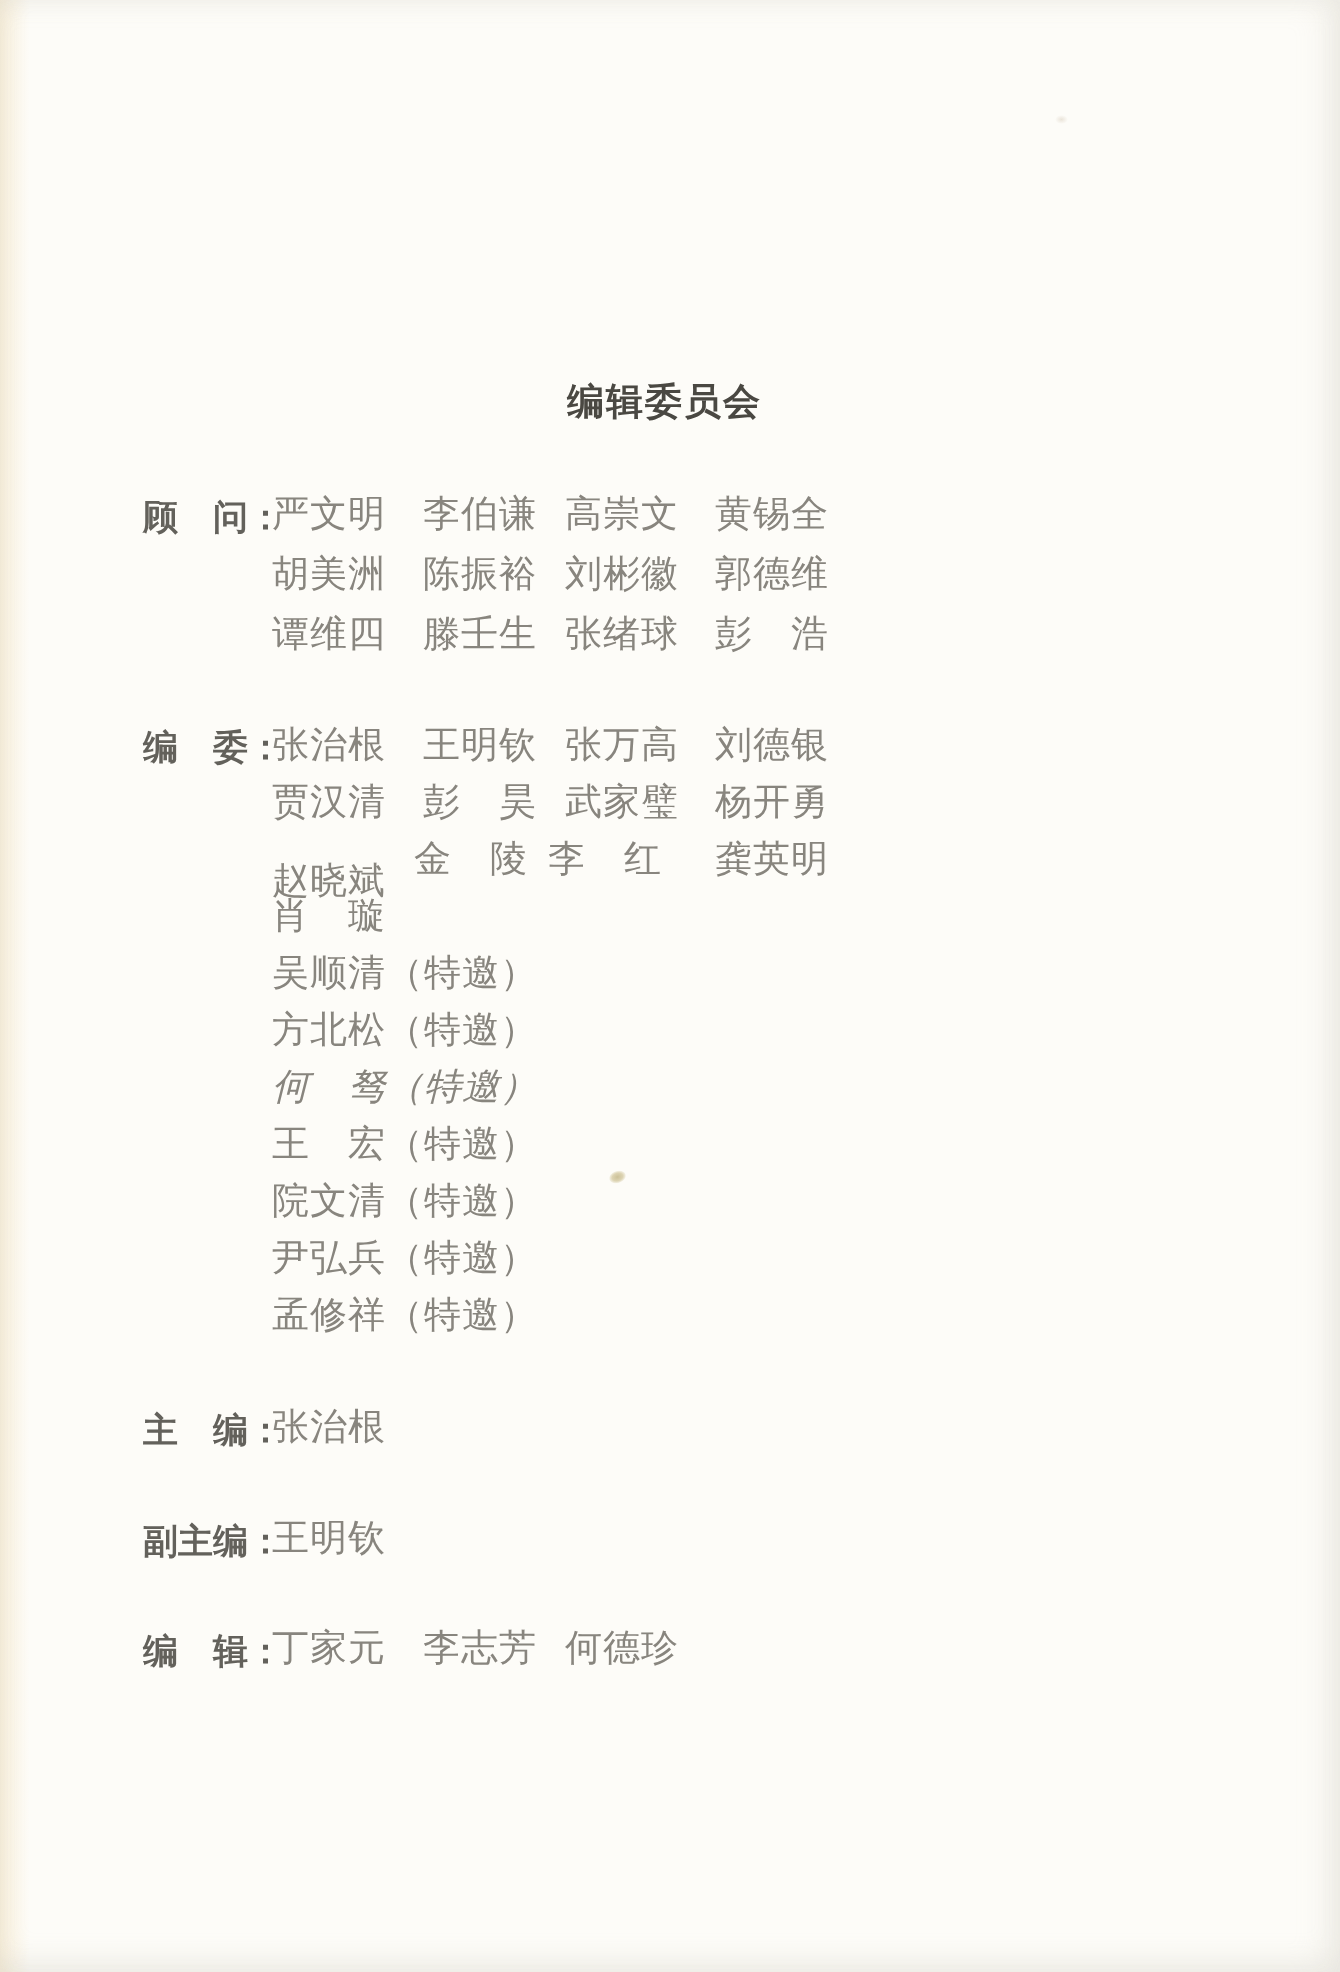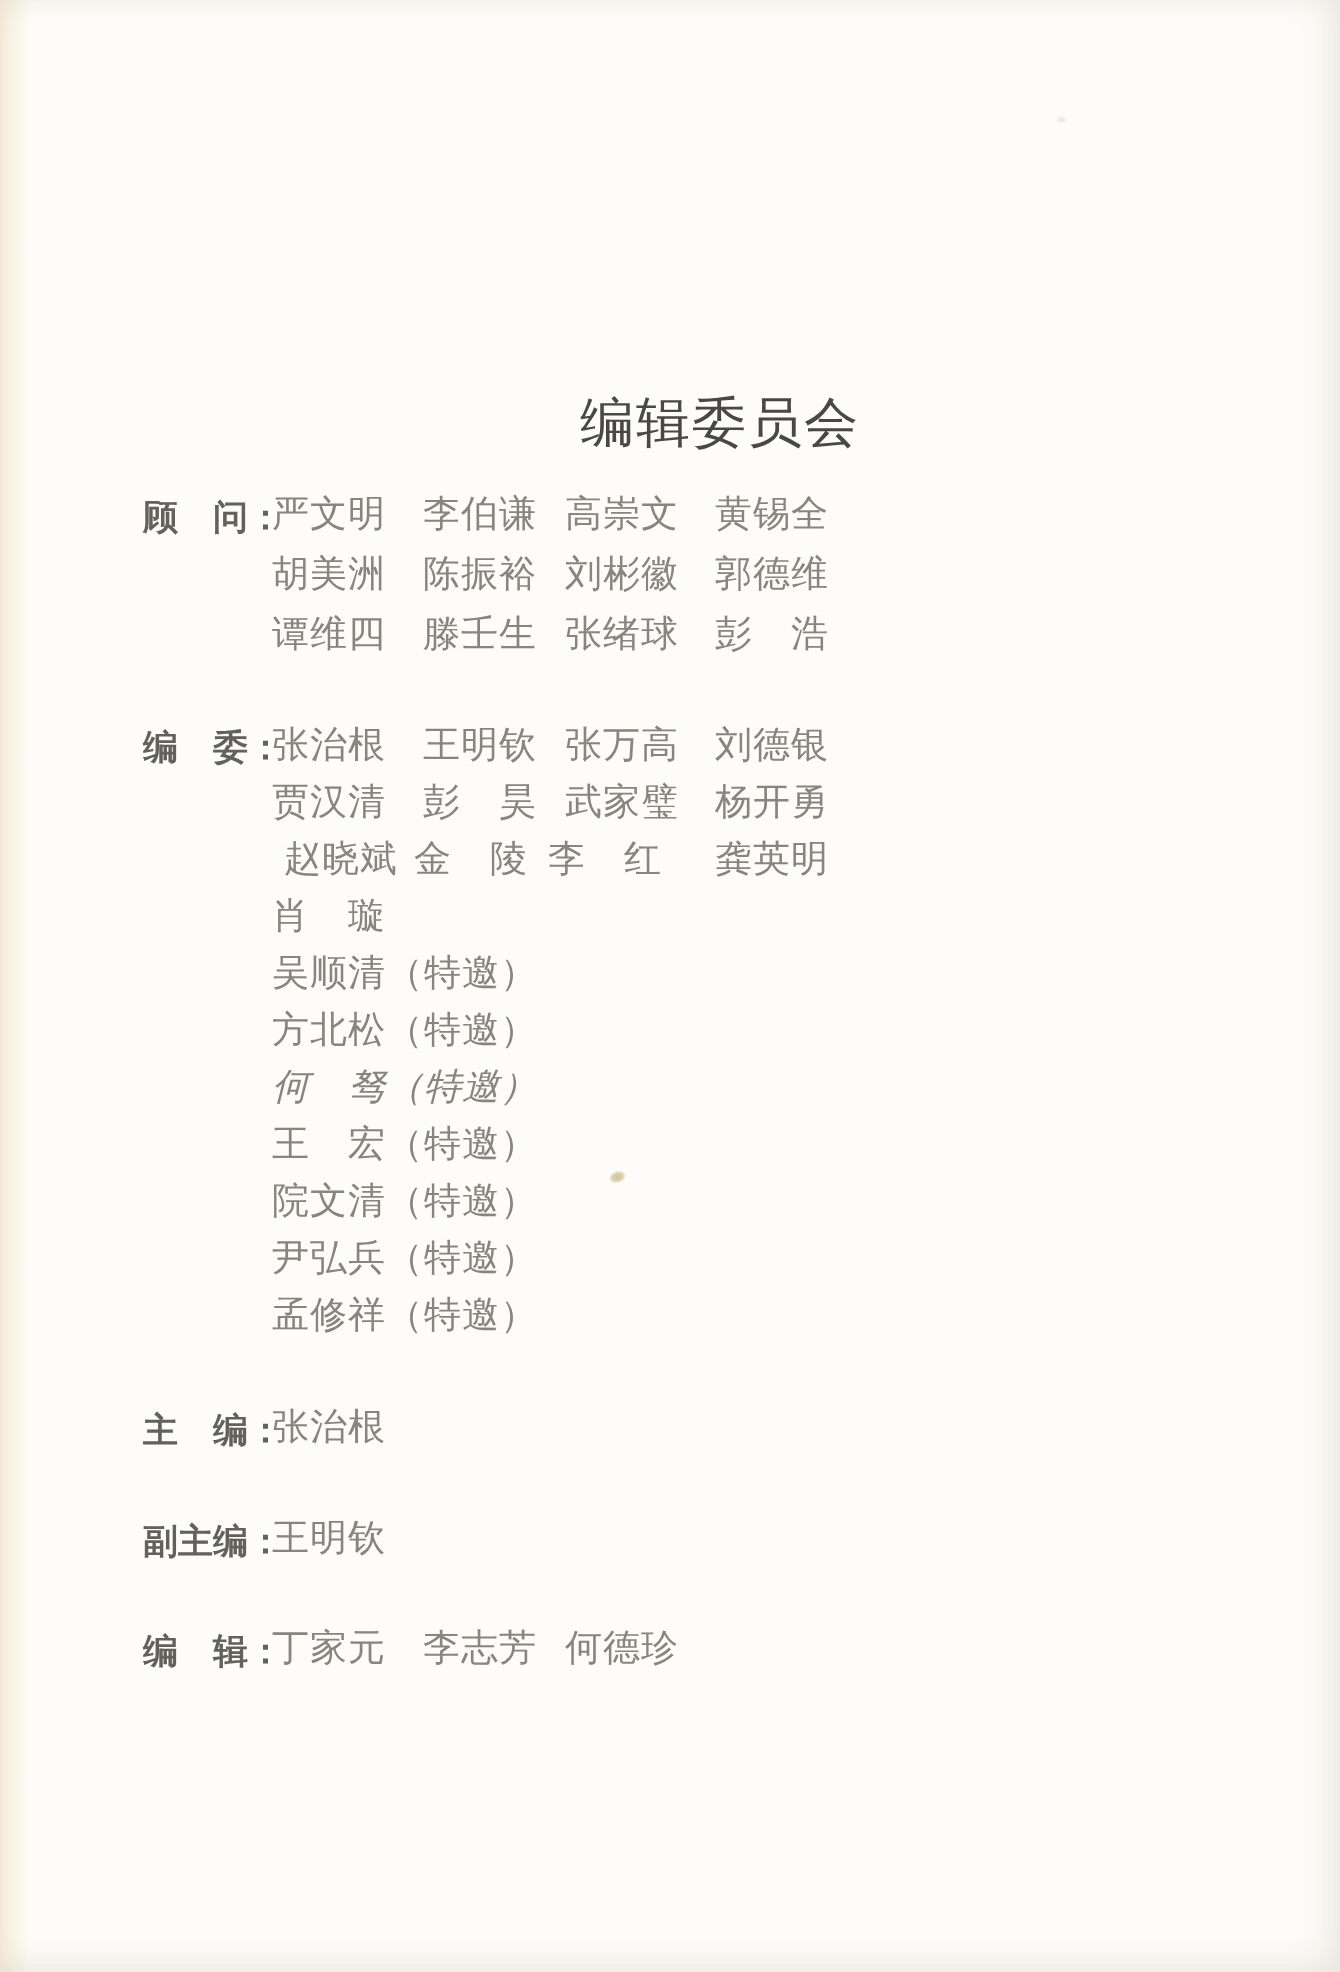--- a/index.html
+++ b/index.html
@@ -20,22 +20,22 @@
     pointer-events:none;
   }
   .vignette{
     position:absolute;inset:0;pointer-events:none;
     box-shadow:
       inset -16px 0 30px rgba(186,181,168,0.16),
       inset 0 -14px 28px rgba(186,181,168,0.14),
       inset 0 8px 20px rgba(200,196,186,0.06);
   }
   .title{
-    position:absolute;left:564px;top:380px;margin:16px;
-    font-size:54px;font-weight:normal;letter-spacing:2px;line-height:1;
+    position:absolute;left:564px;top:380px;margin:3px;
+    font-size:37px;font-weight:bold;letter-spacing:2px;line-height:1;
     color:var(--ink-title);white-space:pre;
   }
   .sec{position:absolute;left:0;width:100%;}
   .label{
     position:absolute;left:143px;top:3px;
     font-family:"DejaVu Sans","Liberation Sans",sans-serif;
     font-weight:bold;font-size:35px;color:var(--ink-label);white-space:pre;
   }
   .rows{position:absolute;left:272px;top:0;right:0;}
   .row{position:relative;}
@@ -102,21 +102,21 @@
             <span class="cell" style="left: 293px;">张万高</span>
             <span class="cell" style="left: 443px;">刘德银</span>
           </div>
           <div class="row">
             <span class="cell" style="left: 0px;">贾汉清</span>
             <span class="cell" style="left: 151px;">彭　昊</span>
             <span class="cell" style="left: 293px;">武家璧</span>
             <span class="cell" style="left: 443px; text-align: center;">杨开勇</span>
           </div>
           <div class="row">
-            <span class="cell" style="left: 12px;">赵晓斌</span>
+            <span class="cell" style="left: 0px; margin-top: 22px;">赵晓斌</span>
             <span class="cell" style="left: 142px;">金　陵</span>
             <span class="cell" style="left: 276px;">李　红</span>
             <span class="cell" style="left: 443px;">龚英明</span>
           </div>
           <div class="row">
             <span class="cell" style="left: 0px; text-align: right;">肖　璇</span>
           </div>
           <div class="row">
             <span class="cell" style="left: 0px;">吴顺清（特邀）</span>
           </div>

